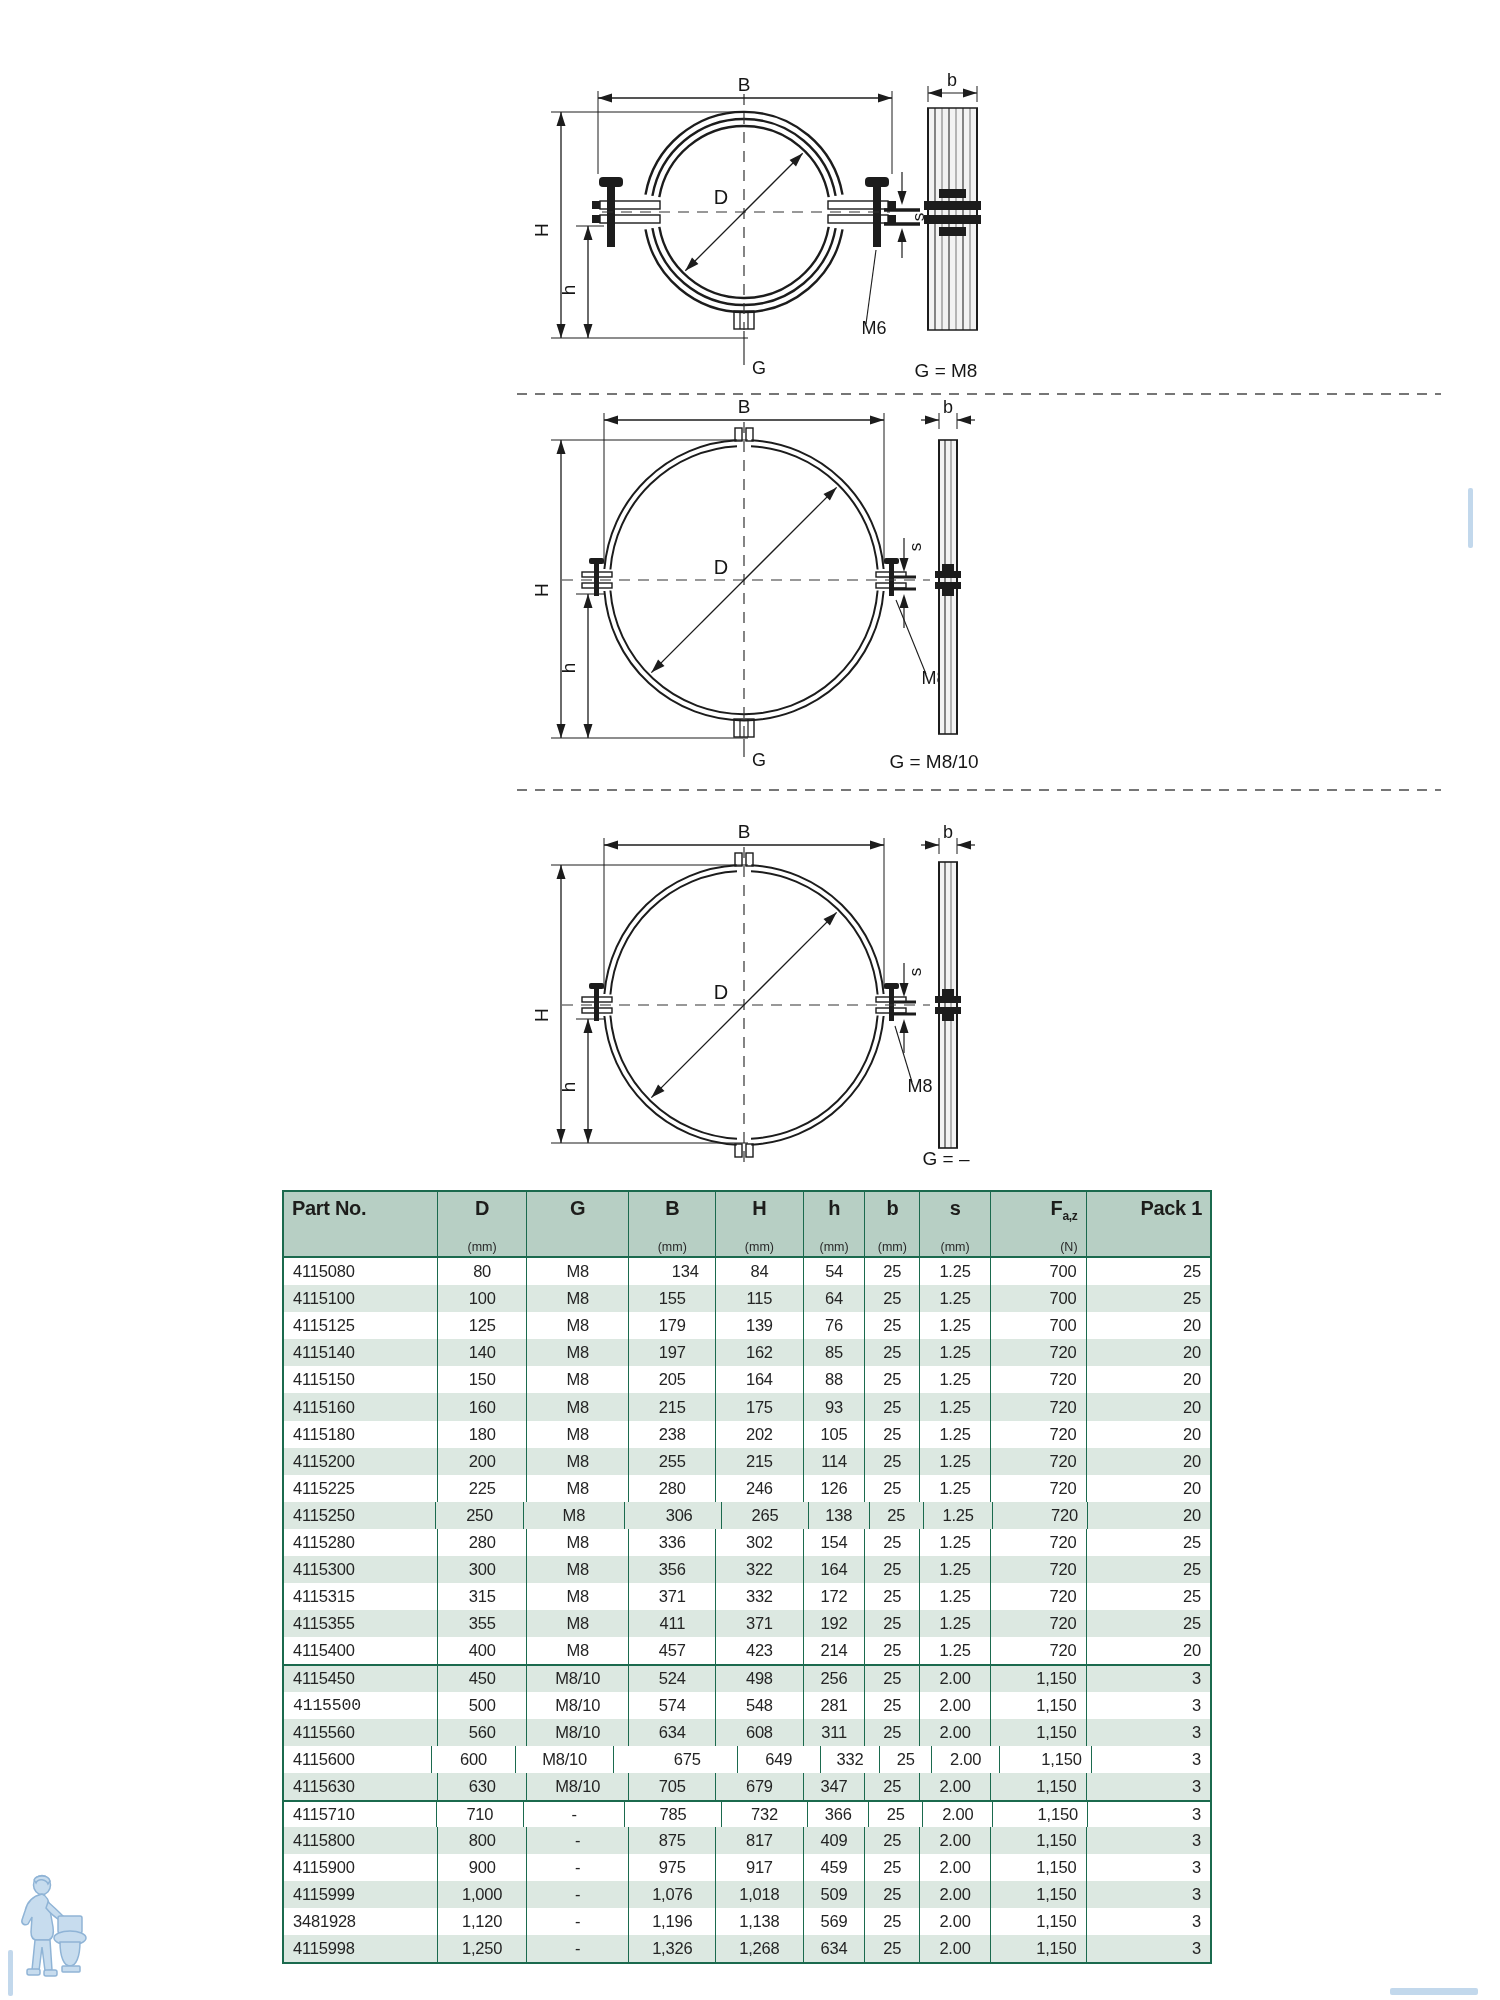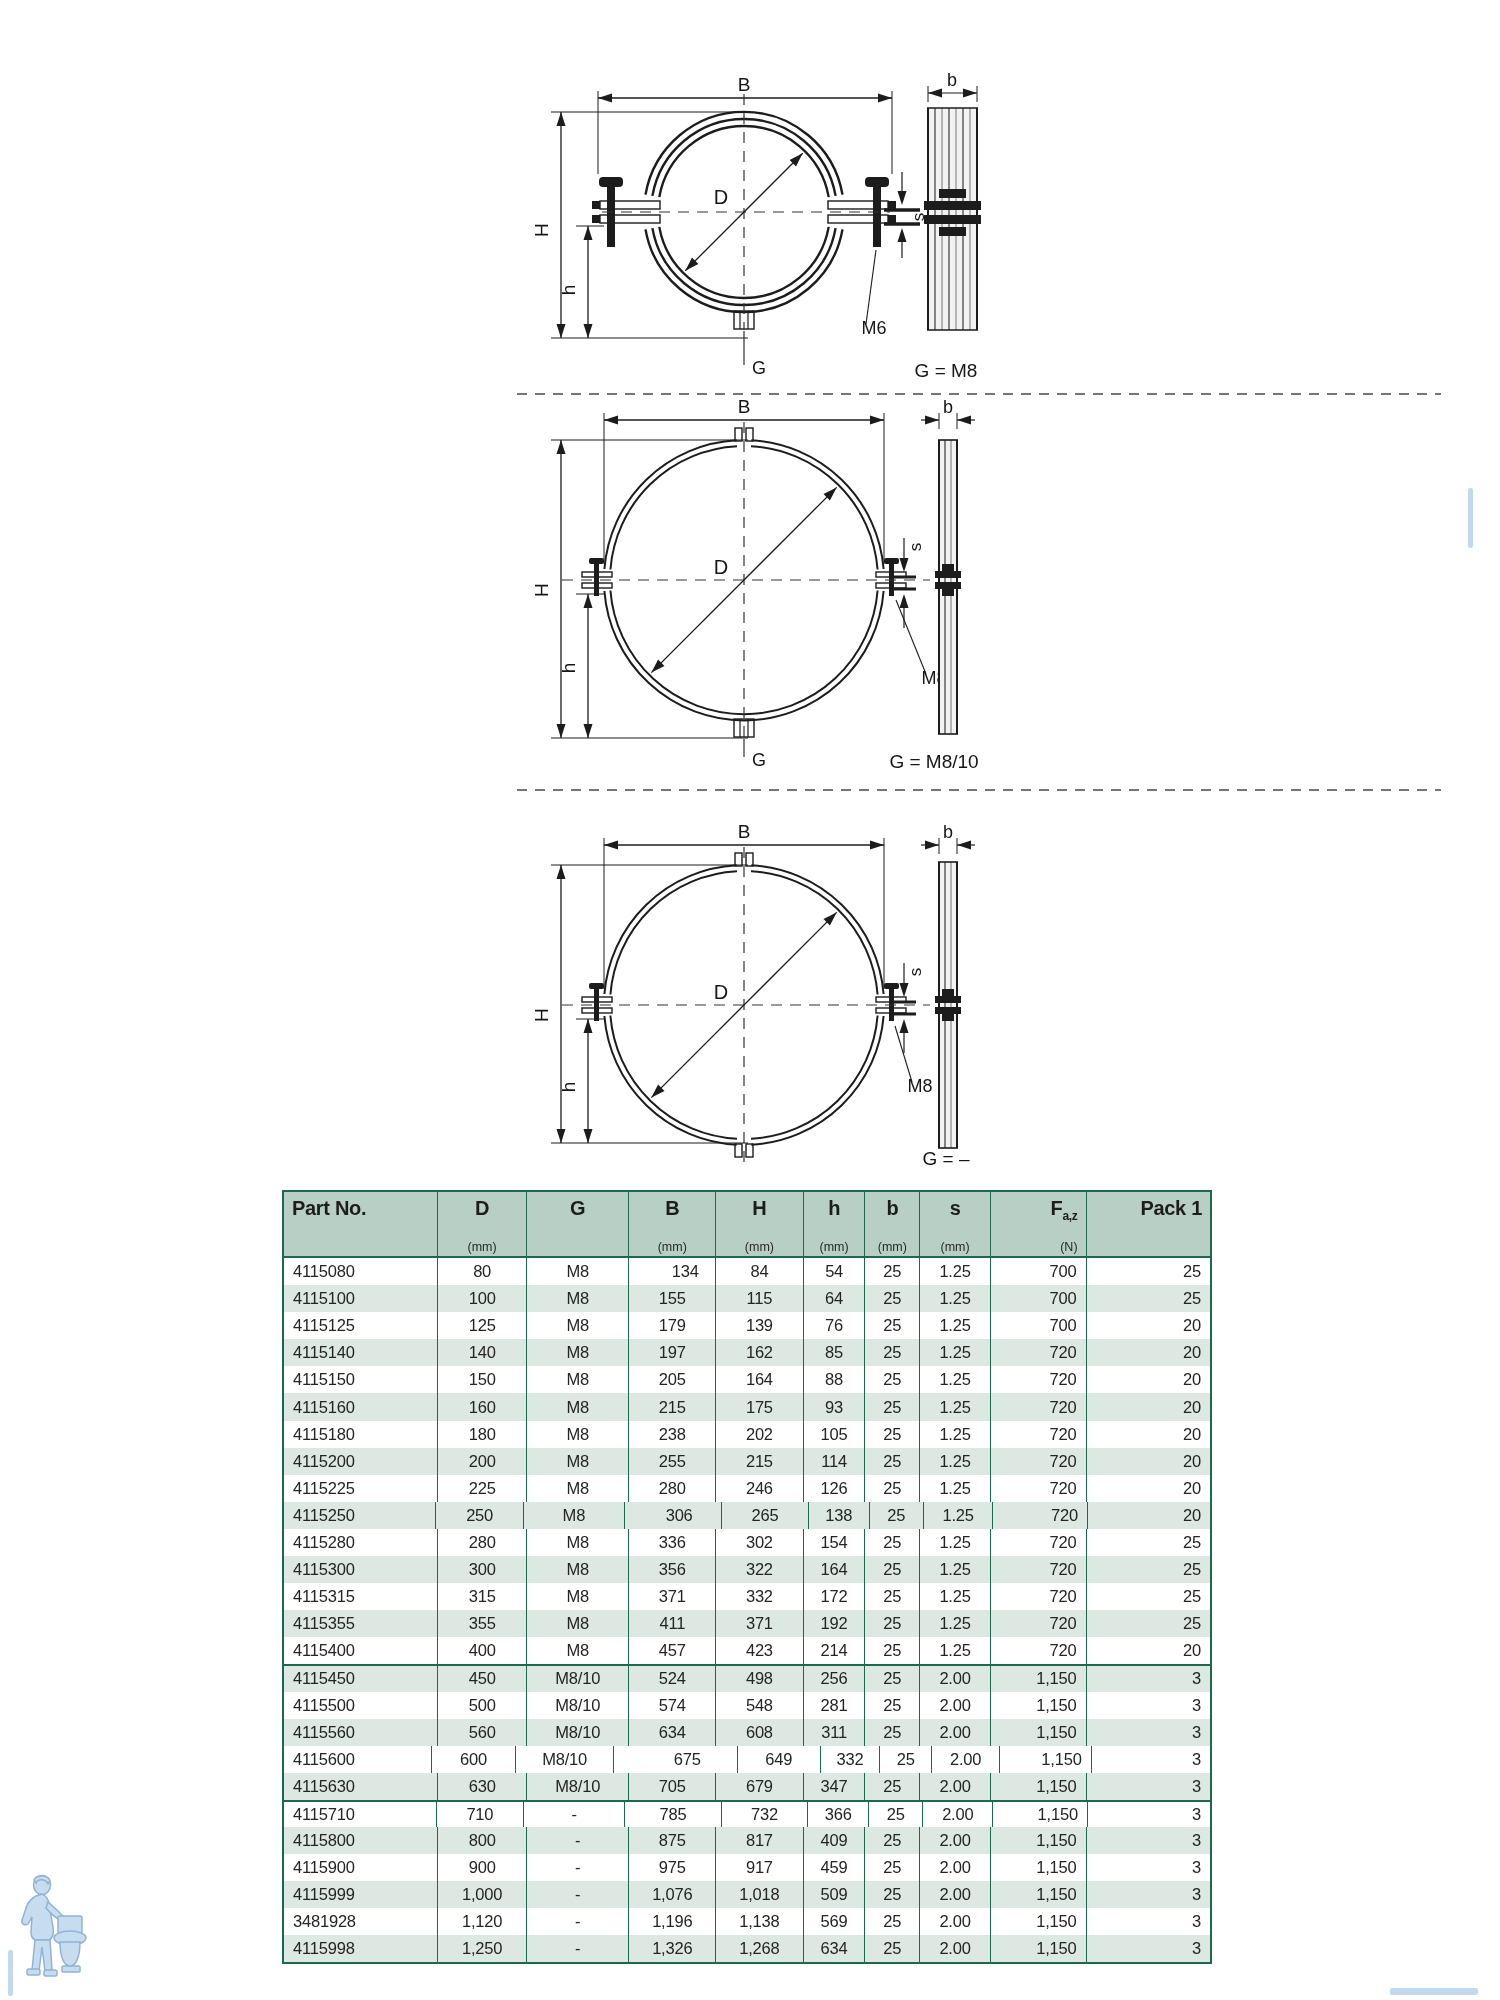--- a/index.html
+++ b/index.html
@@ -501,21 +501,21 @@
         <div class="td cc" style="width: 103px;">M8/10</div>
         <div class="td cc" style="width: 87px;">524</div>
         <div class="td cc" style="width: 88px;">498</div>
         <div class="td cc" style="width: 62px;">256</div>
         <div class="td cc" style="width: 55px;">25</div>
         <div class="td cc" style="width: 71px;">2.00</div>
         <div class="td cr" style="width: 96px;">1,150</div>
         <div class="td cr" style="width: 124px;">3</div>
       </div>
       <div class="tr">
-        <div class="td cl" style="width: 155px;">4115500</div>
+        <div class="td cl" style="width: 155px; font-family: Liberation Mono, monospace;">4115500</div>
         <div class="td cc" style="width: 89px;">500</div>
         <div class="td cc" style="width: 103px;">M8/10</div>
         <div class="td cc" style="width: 87px;">574</div>
         <div class="td cc" style="width: 88px;">548</div>
         <div class="td cc" style="width: 62px;">281</div>
         <div class="td cc" style="width: 55px;">25</div>
         <div class="td cc" style="width: 71px;">2.00</div>
         <div class="td cr" style="width: 96px;">1,150</div>
         <div class="td cr" style="width: 124px;">3</div>
       </div>

